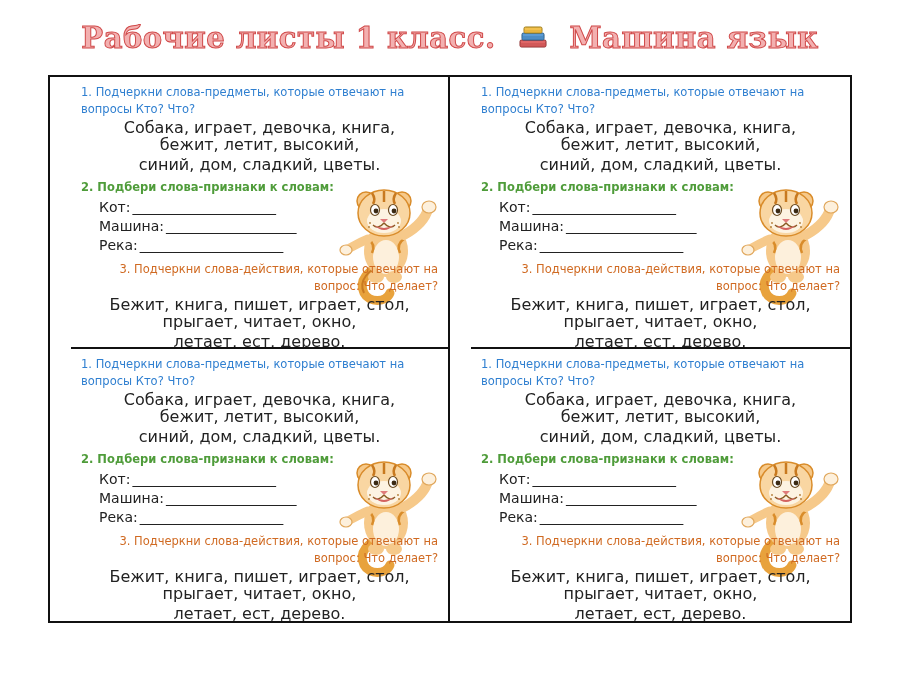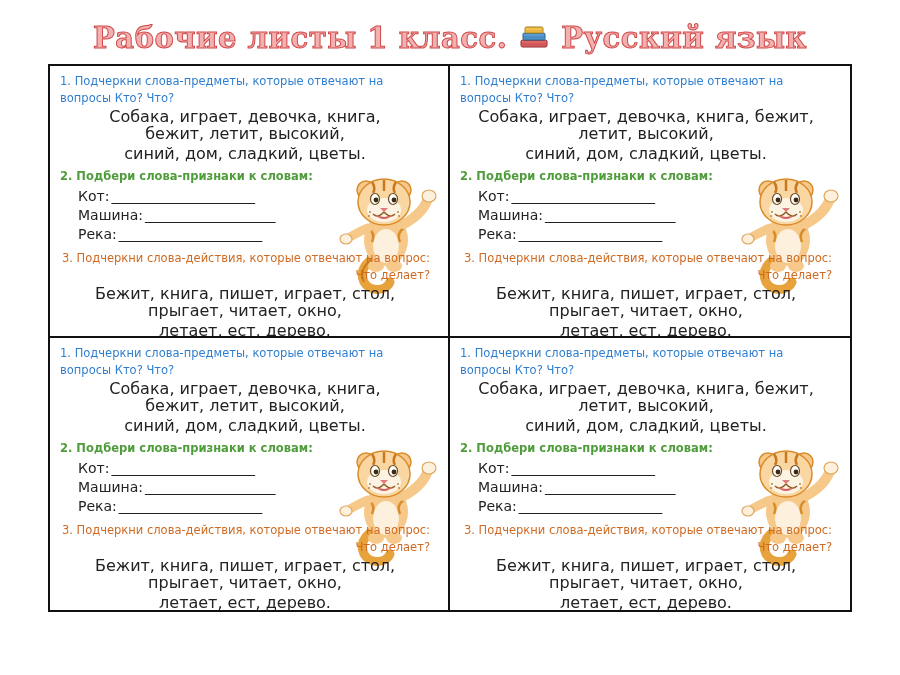--- a/index.html
+++ b/index.html
@@ -19,23 +19,23 @@
     height: 675px;
     box-sizing: border-box;
     padding: 18px 48px 0 48px;
   }
 
   
   .title-row {
     display: flex;
     align-items: center;
     justify-content: center;
-    gap: 10px;
+    gap: 20px;
     height: 40px;
-    margin-bottom: 6px;
+    margin-bottom: 17px;
   }
   .title-text {
     font-family: "DejaVu Serif", serif;
     font-size: 29px;
     font-weight: bold;
     color: #f3b0b0;
     -webkit-text-stroke: 1px #d04a4a;
     letter-spacing: 0.5px;
     white-space: nowrap;
   }
@@ -54,22 +54,23 @@
     box-sizing: border-box;
     display: grid;
     grid-template-columns: 1fr 1fr;
     grid-template-rows: 1fr 1fr;
   }
   .cell {
     position: relative;
     box-sizing: border-box;
     border-right: 2px solid #111;
     border-bottom: 2px solid #111;
-    padding: 7px 18px 4px 10px;
+    padding: 7px 10px 4px 10px;
     overflow: hidden;
+    margin-left: 21px;
   }
   .cell.c2, .cell.c4 { border-right: none; }
   .cell.c3, .cell.c4 { border-bottom: none; }
 
   .task {
     position: relative;
     z-index: 2;
   }
   .task-head {
     font-size: 11.5px;
@@ -122,21 +123,21 @@
     <span class="books-icon">
       <svg viewBox="0 0 34 28" width="34" height="28" aria-hidden="true">
         <rect x="4" y="16" width="26" height="7" rx="1.5" fill="#e06666" stroke="#8a2a2a" stroke-width="1"></rect>
         <rect x="4" y="19" width="26" height="4" fill="#c14c4c" opacity="0.5"></rect>
         <rect x="6" y="9" width="22" height="7" rx="1.5" fill="#5b9bd5" stroke="#24567f" stroke-width="1"></rect>
         <rect x="6" y="12" width="22" height="4" fill="#3f7fb5" opacity="0.5"></rect>
         <rect x="8" y="3" width="18" height="6" rx="1.5" fill="#f2c14e" stroke="#9c7a14" stroke-width="1"></rect>
         <rect x="8" y="6" width="18" height="3" fill="#dba92f" opacity="0.5"></rect>
       </svg>
     </span>
-    <span class="title-text">Русский язык</span>
+    <span class="title-text">Машина язык</span>
   </div>
 
   <div class="grid">
 
     <div class="cell c1">
       <div class="task">
         <div class="task-head blue">1. Подчеркни слова-предметы, которые отвечают на вопросы Кто? Что?</div>
         <div class="word-list">Собака, играет, девочка, книга, бежит, летит, высокий,</div>
         <div class="word-list">синий, дом, сладкий, цветы.</div>
       </div>

